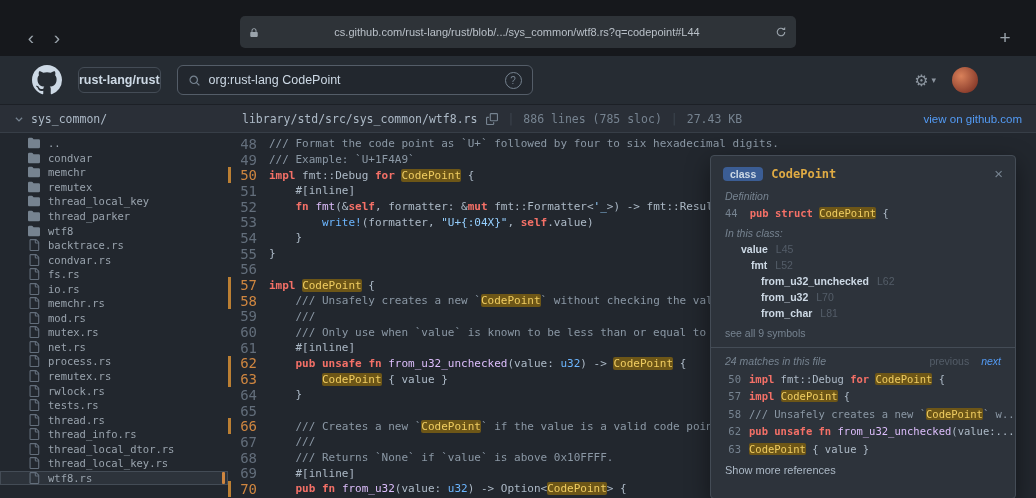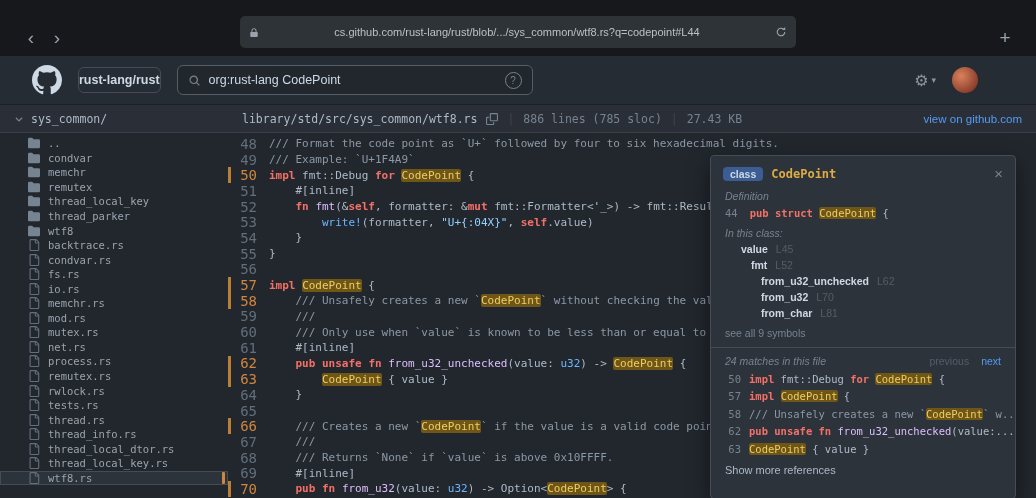--- a/index.html
+++ b/index.html
@@ -80,21 +80,21 @@
   .def-num{color:#768390;}
   .sym-row{display:flex;gap:8px;height:16px;align-items:center;
            font-family:Liberation Sans, sans-serif;font-size:10.5px;box-sizing:border-box;}
   .sym-name{color:#cdd9e5;font-weight:700;}
   .sym-line{color:#545d68;}
   .see-all{color:#768390;font-size:10.5px;padding:6px 14px 4px;}
   .divider{border-top:1px solid #444c56;margin:4px 0;}
   .matches-head{display:flex;align-items:center;padding:3px 14px;}
   .matches-label{font-style:italic;color:#768390;font-size:10.5px;}
   .pager{margin-left:auto;display:flex;gap:12px;font-size:10.5px;}
-  .prev{color:#545d68;} .next{color:#539bf5;}
+  .prev{color:#545d68;} .next{color:#539bf5;font-style:italic;}
   .match-row{display:flex;gap:8px;height:17.5px;align-items:center;padding-left:14px;
              font-family:"DejaVu Sans Mono",monospace;font-size:10.5px;white-space:pre;overflow:hidden;}
   .match-num{color:#768390;width:16px;flex:none;text-align:right;}
   .show-more{color:#adbac7;font-size:11px;padding:6px 14px;}
 </style>
 </head>
 <body>
 
 <div class="chrome">
   <div class="nav-btn">‹</div>

